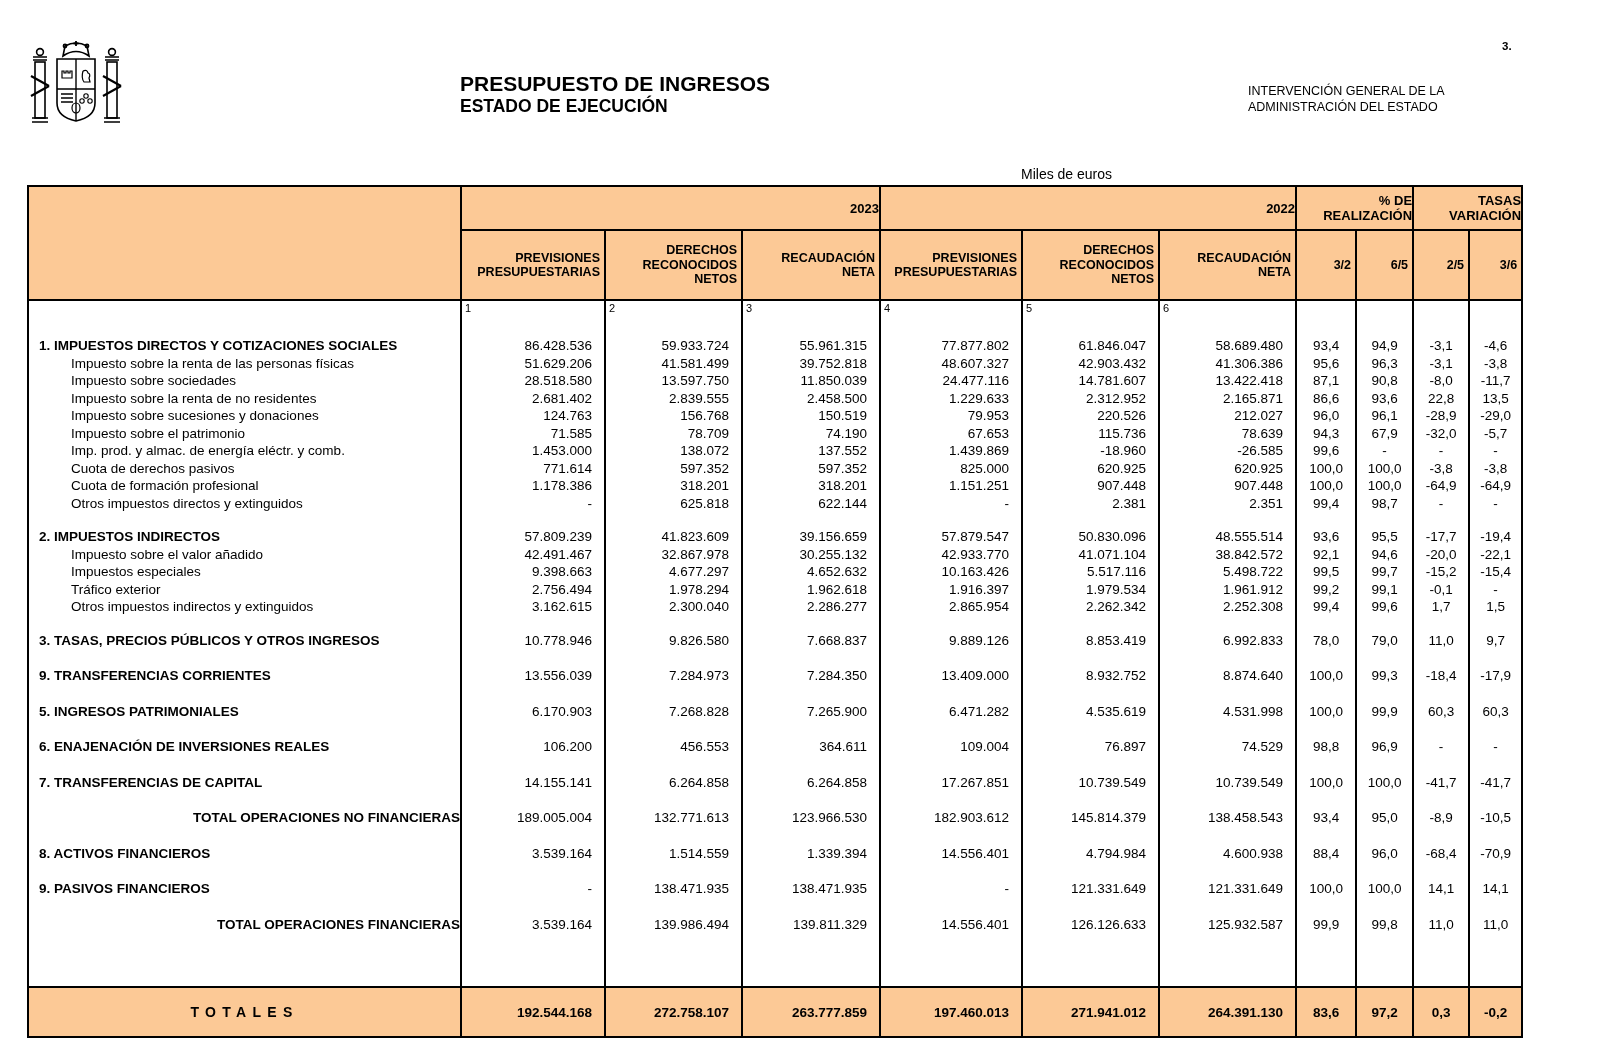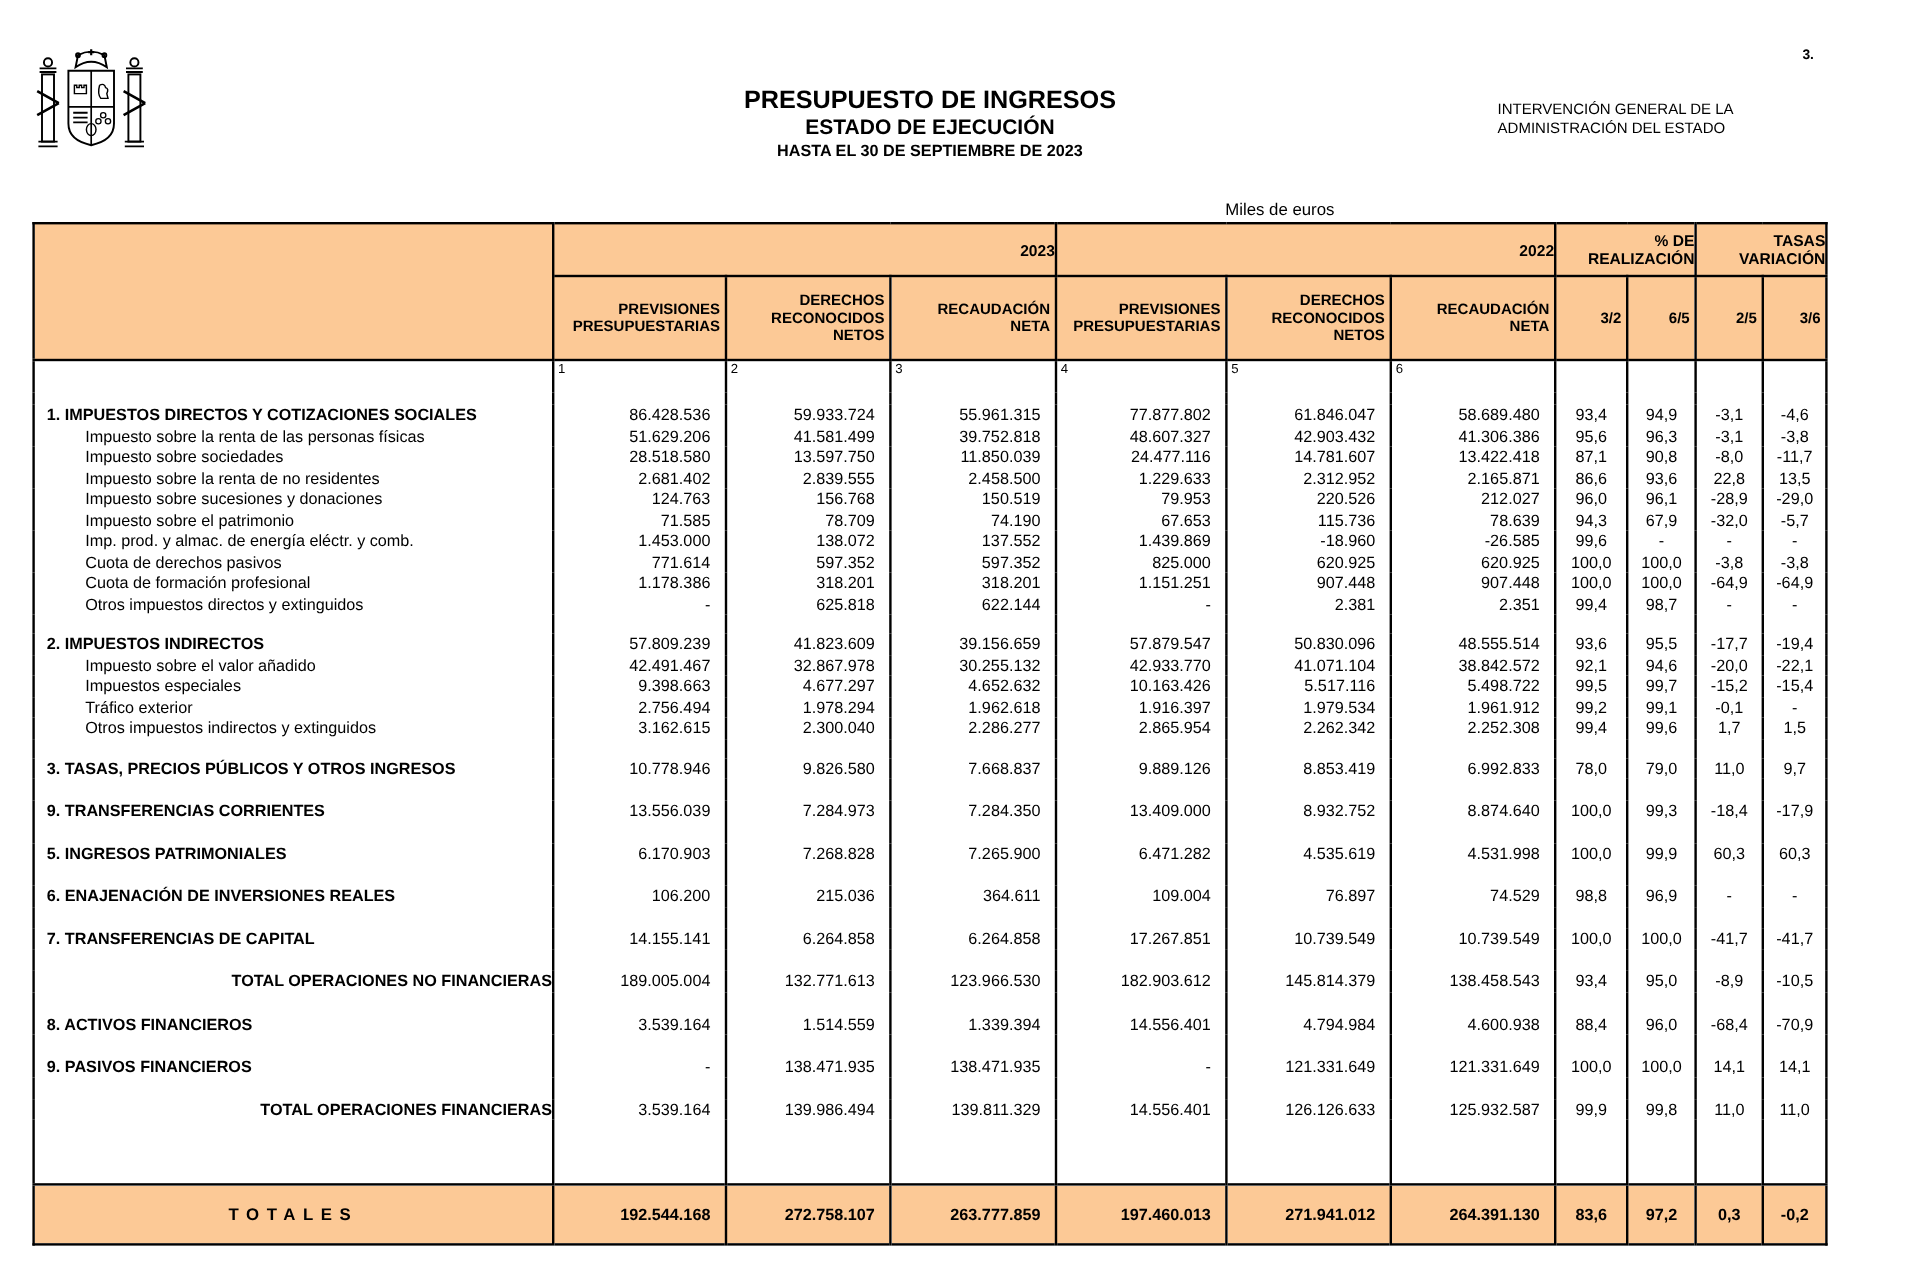--- a/index.html
+++ b/index.html
@@ -3,21 +3,21 @@
 <meta charset="utf-8">
 <style>
   * { margin:0; padding:0; box-sizing:border-box; }
   html,body { background:#ffffff; }
   body { font-family:"Liberation Sans", sans-serif; color:#000; }
   .page { position:relative; width:1600px; height:1051px; background:#fff; overflow:hidden; }
 
   
   .logo { position:absolute; left:30px; top:38px; width:92px; height:100px; }
   .ministry { position:absolute; left:131px; top:74px; font-weight:bold; font-size:18px; line-height:22px; letter-spacing:0.2px; }
-  .titleblock { position:absolute; left:460px; top:72px; width:630px; text-align:center; }
+  .titleblock { position:absolute; left:460px; top:72px; width:630px; text-align:left; }
   .title1 { font-weight:bold; font-size:21px; line-height:24px; }
   .title2 { font-weight:bold; font-size:17.5px; line-height:21px; }
   .title3 { font-weight:bold; font-size:13.5px; line-height:18px; }
   .agency { position:absolute; left:1248px; top:83px; font-size:12.5px; line-height:16px; }
   .pagenum { position:absolute; left:1502px; top:40px; font-size:11.5px; font-weight:bold; }
   .unit { position:absolute; left:1021px; top:166px; width:500px; font-size:14px; }
 
   
   table.exec { position:absolute; left:27px; top:185px; width:1494px; border-collapse:collapse; table-layout:fixed; border:2px solid #000; }
   .exec th, .exec td { overflow:hidden; }
@@ -76,21 +76,20 @@
     <circle cx="52" cy="63" r="2.2" stroke-width="1.1"></circle>
     <circle cx="60" cy="63" r="2.2" stroke-width="1.1"></circle>
 
     <ellipse cx="46" cy="70" rx="4" ry="5" stroke-width="1.2"></ellipse>
   </svg>
 
 
   <div class="titleblock">
     <div class="title1">PRESUPUESTO DE INGRESOS</div>
     <div class="title2">ESTADO DE EJECUCIÓN</div>
-    <div class="title3">HASTA EL 30 DE SEPTIEMBRE DE 2023</div>
   </div>
 
   <div class="agency">
     <div>INTERVENCIÓN GENERAL DE LA</div>
     <div>ADMINISTRACIÓN DEL ESTADO</div>
   </div>
 
   <div class="unit">Miles de euros</div>
 
   <table class="exec">
@@ -450,21 +449,21 @@
           <td class="c-num br"></td>
           <td class="c-num br"></td>
           <td class="c-pct br"></td>
           <td class="c-pct br"></td>
           <td class="c-pct br"></td>
           <td class="c-pct"></td>
         </tr>
         <tr class="r r-section">
           <td class="c-label br">6. ENAJENACIÓN DE INVERSIONES REALES</td>
           <td class="c-num br">106.200</td>
-          <td class="c-num br">215.036</td>
+          <td class="c-num br">456.553</td>
           <td class="c-num br">364.611</td>
           <td class="c-num br">109.004</td>
           <td class="c-num br">76.897</td>
           <td class="c-num br">74.529</td>
           <td class="c-pct br">98,8</td>
           <td class="c-pct br">96,9</td>
           <td class="c-pct br">-</td>
           <td class="c-pct">-</td>
         </tr>
         <tr class="sp" style="height: 18px;">

